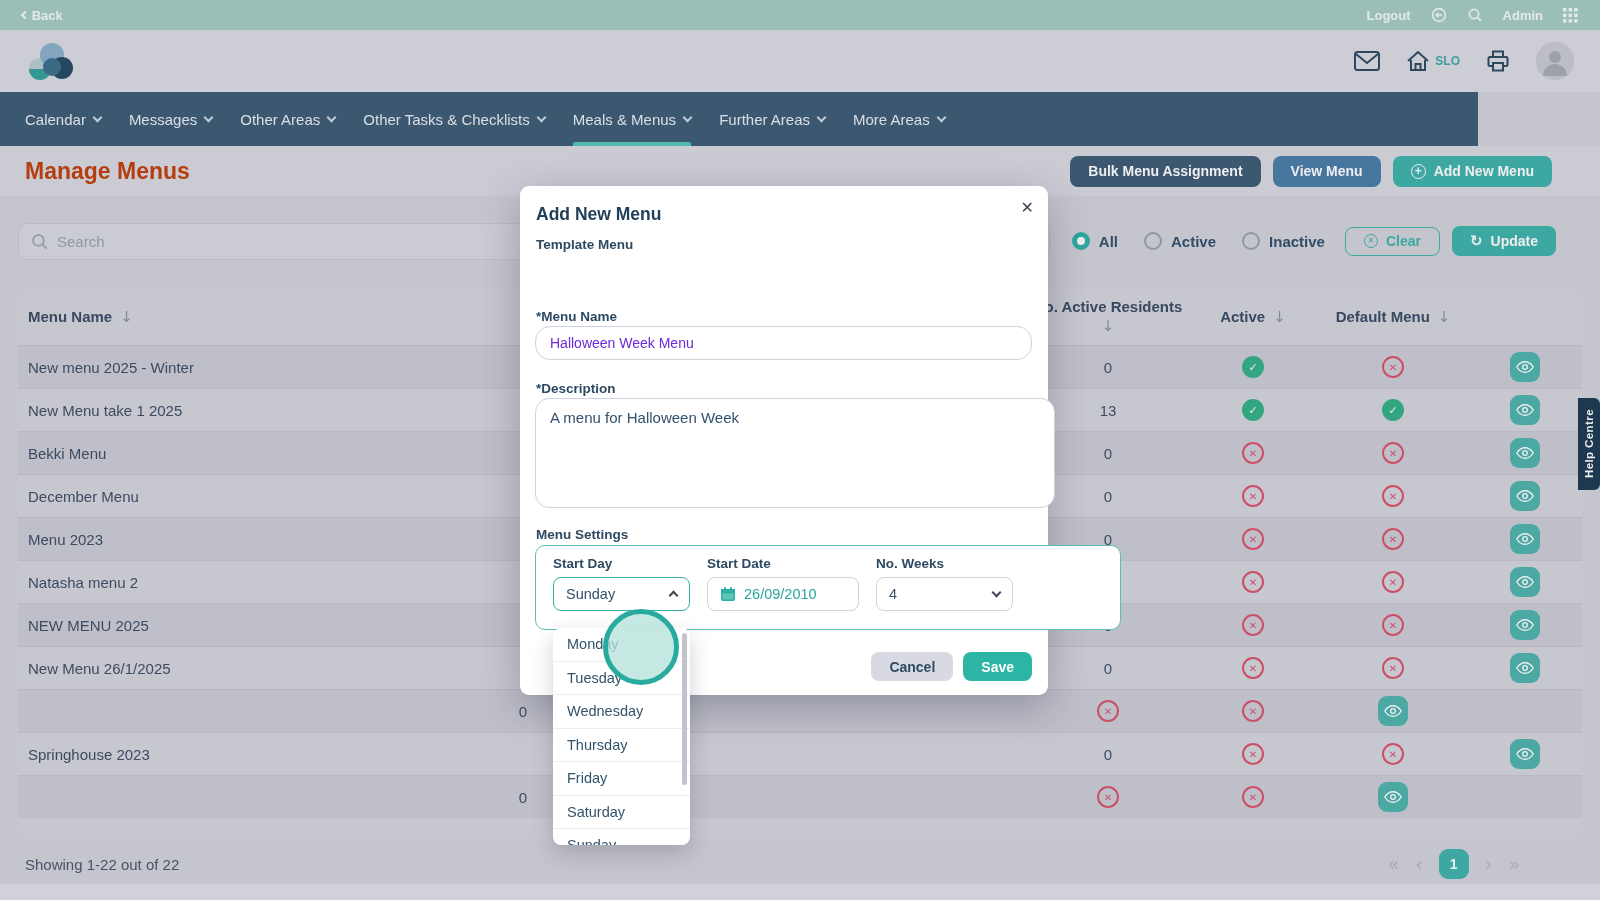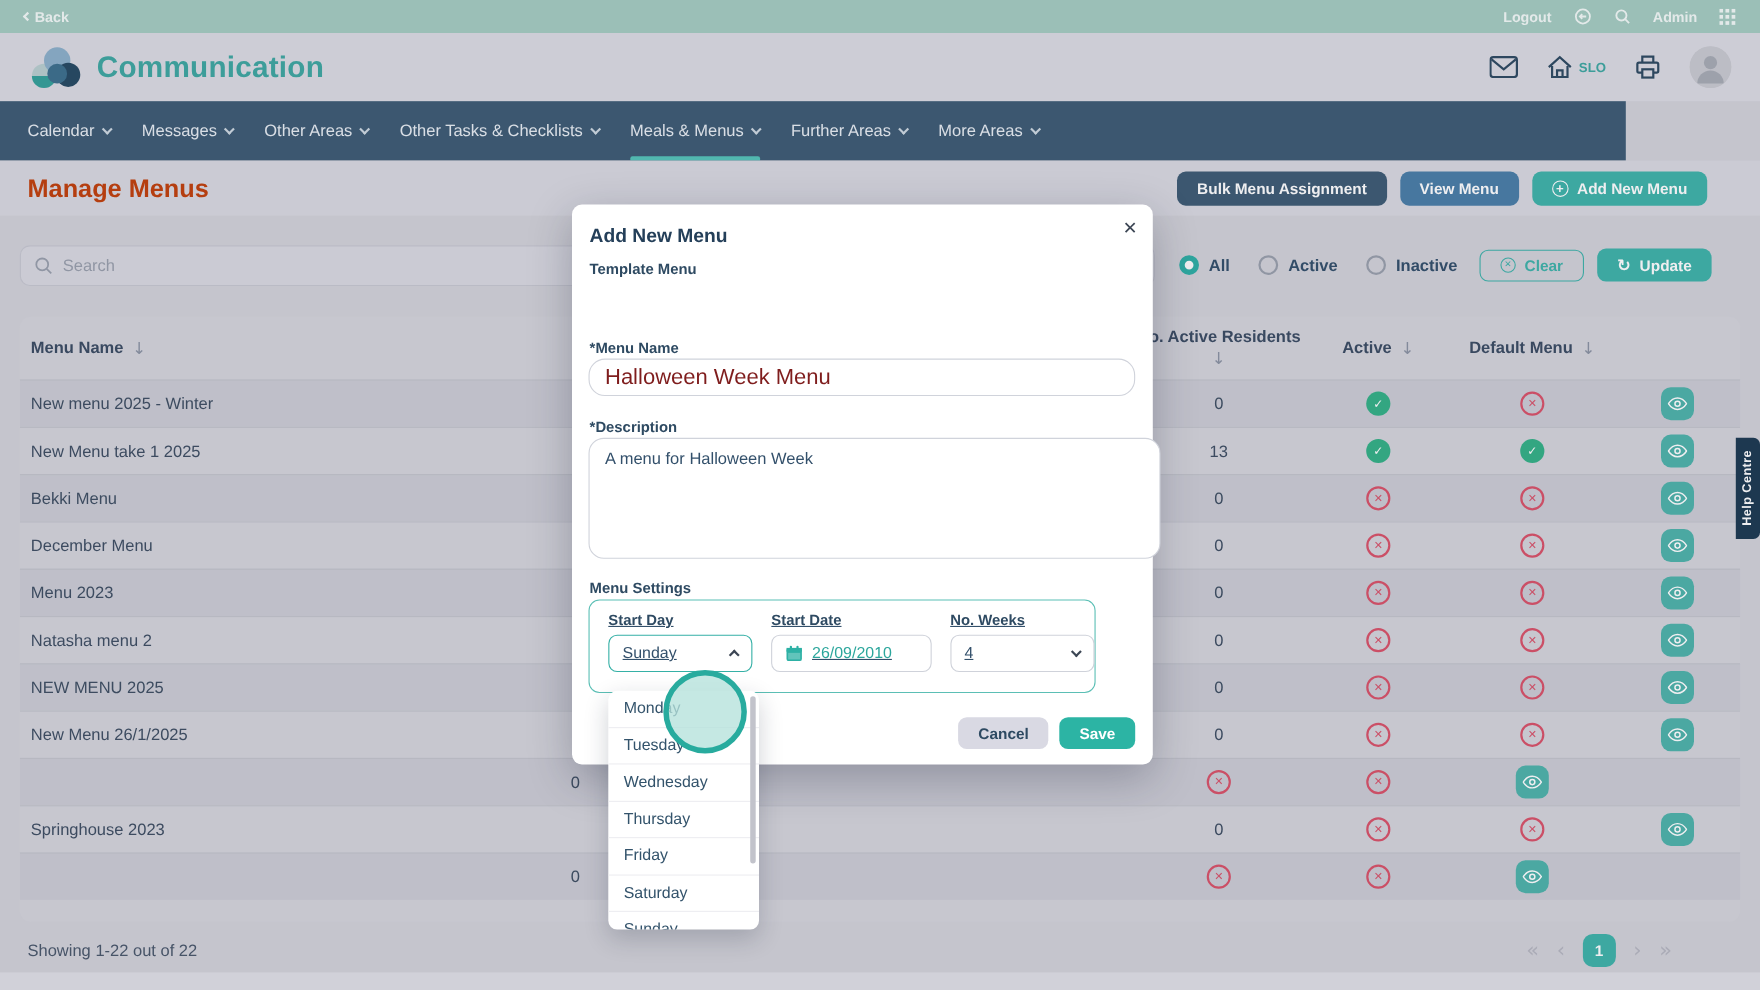--- a/index.html
+++ b/index.html
@@ -121,30 +121,30 @@
     cursor:pointer; background:none; border:none; font-family:inherit; }
   .f-label { font-size:13.5px; font-weight:bold; color:#2e4a62; }
   .field { border:1px solid #d0d3db; border-radius:15px; background:#fff; display:flex;
     align-items:center; padding:0 14px; font-size:15px; color:#33506b; }
   .placeholder { color:#a7adb8; }
   .tpl-label { position:absolute; left:16px; top:51px; }
   .tpl-select { position:absolute; left:15px; top:69px; width:497px; height:34px;
     justify-content:space-between; cursor:pointer; }
   .name-label { position:absolute; left:16px; top:123px; }
   .name-input { position:absolute; left:15px; top:140px; width:497px; height:34px; }
-  .name-input input { border:none; outline:none; font-family:inherit; font-size:20px;
-    color:#7f1d1d; width:100%; background:transparent; }
+  .name-input input { border:none; outline:none; font-family:inherit; font-size:14px;
+    color:#6d28d9; width:100%; background:transparent; }
   .desc-label { position:absolute; left:16px; top:195px; }
   .desc-area { position:absolute; left:15px; top:212px; width:520px; height:110px;
     border:1px solid #d0d3db; border-radius:14px; padding:10px 14px; font-family:inherit;
     font-size:15px; color:#33506b; resize:none; outline:none; }
   .settings-label { position:absolute; left:16px; top:341px; }
-  .settings-box { position:absolute; left:15px; top:359px; width:461px; height:85px;
+  .settings-box { position:absolute; left:15px; top:359px; width:586px; height:85px;
     border:1px solid #5bbfb5; border-radius:10px; background:#fff; padding:10px 0 0 17px;
-    display:flex; gap:17px;text-decoration:underline; }
+    display:flex; gap:17px; }
   .fgroup { display:flex; flex-direction:column; gap:6px; }
   .sfield { height:34px; border:1px solid #cfd2da; border-radius:8px; display:flex;
     align-items:center; padding:0 12px; font-size:14.5px; color:#33506b; gap:8px; }
   .sfield.focus { border:1.5px solid #35b0a6; }
   .sfield .spacer { flex:1; }
   .sfield .chev { color:#3c4654; }
   .date-text { color:#2ba69c; }
   .modal-btns { position:absolute; right:16px; top:466px; display:flex; gap:10px; }
   .btn.ghost { background:#d9d9e3; color:#2e4a62; height:29px; }
   .btn.save { background:#2cb4a4; height:29px; }
@@ -209,21 +209,20 @@
   <div class="brand">
     <span>
       <svg width="50" height="42" viewBox="0 0 50 42">
         <circle cx="14" cy="29" r="11" fill="#b9cfd0"></circle>
         <path d="M3 29a11 11 0 0 0 22 0z" fill="#35a19b"></path>
         <circle cx="26" cy="15" r="12" fill="#8cb0ca"></circle>
         <circle cx="36" cy="28" r="11" fill="#274a63"></circle>
         <circle cx="26" cy="27" r="9" fill="#3d708e"></circle>
       </svg>
     </span>
-    <span class="brand-title">Communication</span>
   </div>
   <div class="hdr-icons">
     <span style="cursor:pointer;">
       <svg width="26" height="20" viewBox="0 0 26 20">
           <rect x="1" y="1" width="24" height="18" rx="2.5" fill="none" stroke="#2e4a62" stroke-width="2"></rect>
           <path d="M2 3l11 9L24 3" fill="none" stroke="#2e4a62" stroke-width="2"></path>
         </svg>
     </span>
     <span class="home-wrap" style="cursor:pointer;">
       <span>

